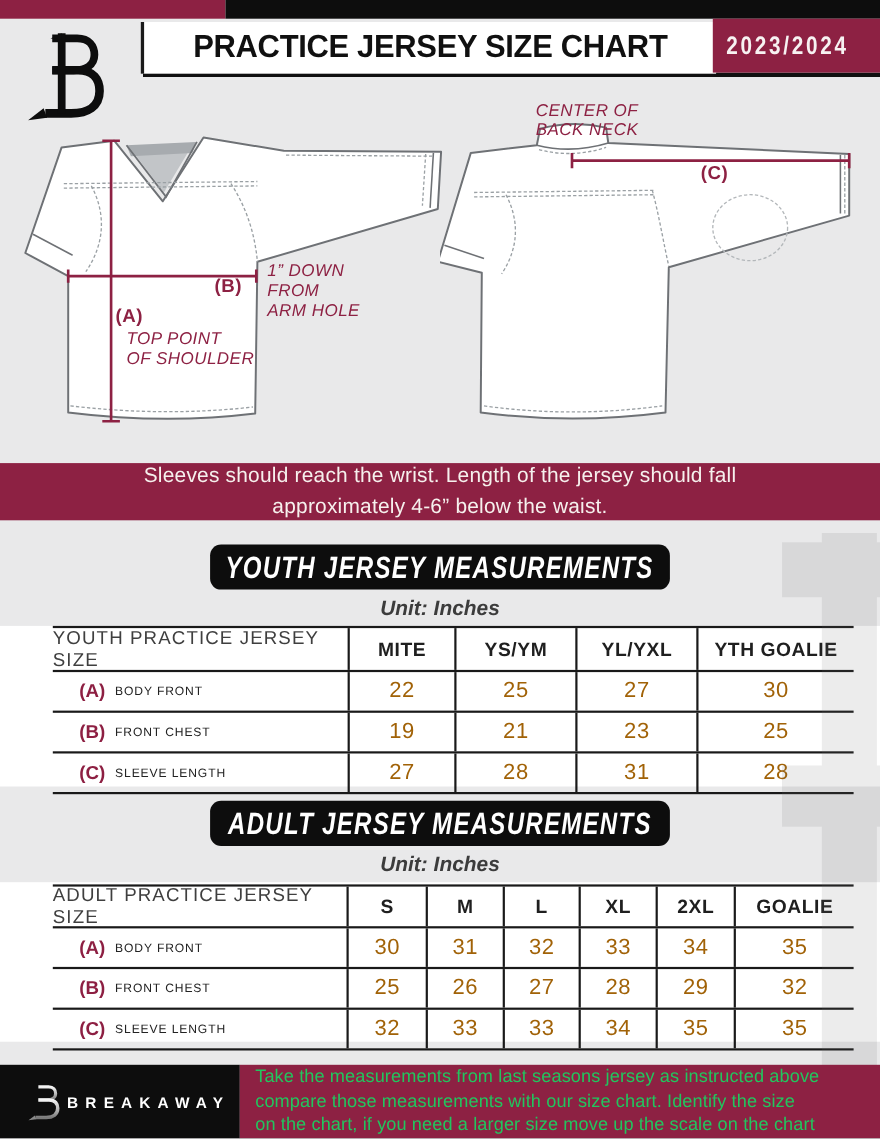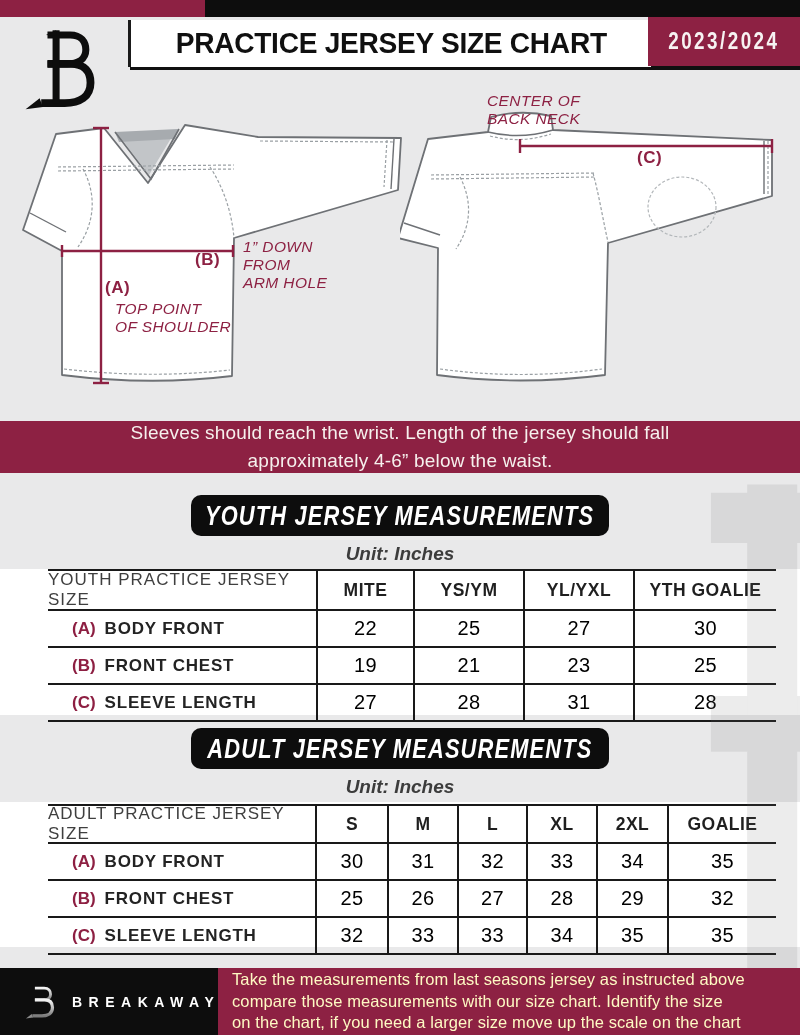--- a/index.html
+++ b/index.html
@@ -6,21 +6,21 @@
   body{font-family:"Liberation Sans",sans-serif;background:#777;}
   #page{position:relative;width:800px;height:1035px;background:#e9e9ea;overflow:hidden;margin:0 auto;}
   .abs{position:absolute;}
 
   
   .strip-maroon{left:0;top:0;width:205px;height:17px;background:#8d2143;}
   .strip-black{left:205px;top:0;width:595px;height:17px;background:#0d0d0d;}
   .title-box{left:128px;top:20px;width:520px;height:47px;background:#ffffff;border-left:3px solid #1a1a1a;
              display:flex;align-items:center;justify-content:center;z-index:7;}
   .title-box span{font-size:29px;font-weight:800;color:#101010;letter-spacing:-0.3px;transform:scaleX(0.97);white-space:nowrap;}
-  .year-box{left:648px;top:17px;width:152px;height:49px;background:#8d2143;display:flex;align-items:center;justify-content:center;z-index:7;}
+  .year-box{left:648px;top:17px;width:152px;height:49px;background:#8d2143;display:flex;align-items:center;z-index:7;}
   .year-box span{font-size:23px;font-weight:700;color:#f7f2f2;letter-spacing:3px;transform:scaleX(0.82);white-space:nowrap;}
   .header-rule{left:130px;top:66px;width:670px;height:4px;background:#101010;z-index:6;}
   .logo-main{left:20px;top:24px;width:80px;height:90px;z-index:8;}
 
   
   .jersey-svg{z-index:2;}
   .anno{color:#8d2143;z-index:3;}
   .anno-bold{font-weight:700;font-size:17px;letter-spacing:0.5px;}
   .anno-italic{font-style:italic;font-size:15.5px;font-weight:400;letter-spacing:0.4px;line-height:18px;}
 
@@ -39,33 +39,33 @@
   
   .sz-table{left:48px;width:728px;display:grid;z-index:2;}
   .sz-row{display:grid;border-top:2.5px solid #191919;}
   .sz-row:last-child{border-bottom:2.5px solid #191919;}
   .cell{display:flex;align-items:center;justify-content:center;overflow:hidden;}
   .cell + .cell{border-left:2px solid #191919;}
   .cell-label{justify-content:flex-start;padding-left:24px;}
   .col-head-first{font-size:17px;color:#3f3f3f;letter-spacing:1px;}
   .col-head{font-size:17.5px;font-weight:700;color:#1f1f1f;letter-spacing:0.5px;}
   .row-key{color:#8d1f42;font-weight:700;font-size:17px;margin-right:9px;}
-  .row-label{color:#232323;font-weight:700;font-size:17px;letter-spacing:0.8px;}
-  .num{font-size:20px;color:#000000;letter-spacing:0.5px;}
+  .row-label{color:#232323;font-weight:400;font-size:11px;letter-spacing:0.8px;}
+  .num{font-size:20px;color:#a16207;letter-spacing:0.5px;}
 
   
   .watermark{left:480px;top:440px;width:640px;height:640px;opacity:0.13;z-index:4;pointer-events:none;}
 
   
   .footer-black{left:0;top:968px;width:218px;height:67px;background:#0d0d0d;display:flex;align-items:center;z-index:6;}
-  .footer-brand{display:flex;align-items:center;padding-left:24px;gap:16px;}
+  .footer-brand{display:flex;align-items:center;padding-left:24px;gap:5px;}
   .footer-brand .brand-text{color:#ffffff;font-weight:700;font-size:14px;letter-spacing:6.5px;}
   .footer-maroon{left:218px;top:968px;width:582px;height:67px;background:#8d2143;z-index:6;
                  display:flex;flex-direction:column;justify-content:center;padding-left:14px;box-sizing:border-box;}
-  .footer-maroon div{color:#fef9c3;font-size:16.5px;line-height:21.5px;letter-spacing:0.1px;white-space:nowrap;}
+  .footer-maroon div{color:#22c55e;font-size:16.5px;line-height:21.5px;letter-spacing:0.1px;white-space:nowrap;}
 </style>
 </head>
 <body>
 
 <div id="page">
 
   <div class="abs strip-maroon"></div>
   <div class="abs strip-black"></div>
   <div class="abs header-rule"></div>
 

